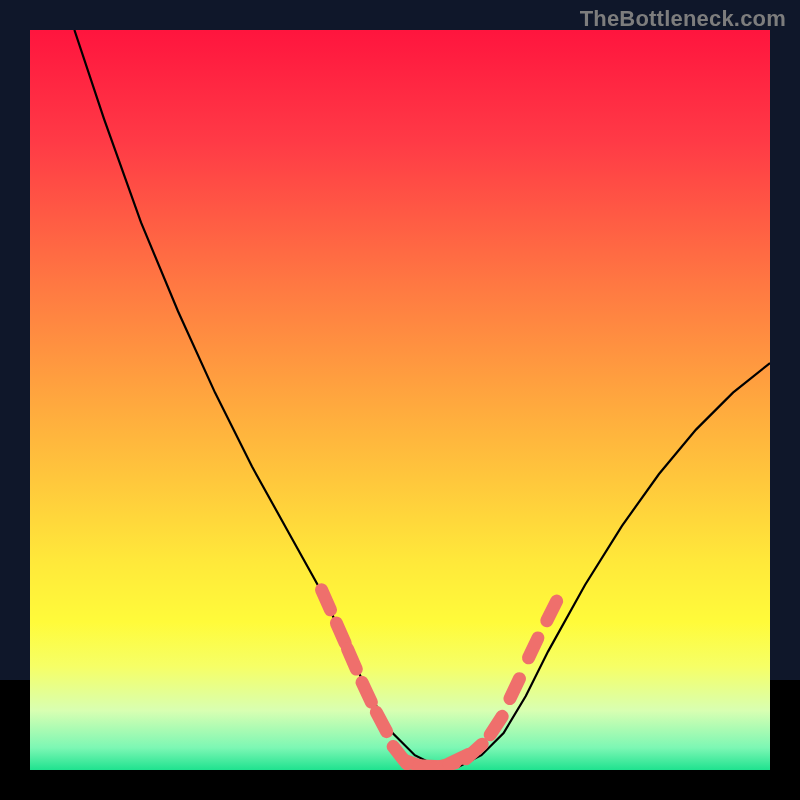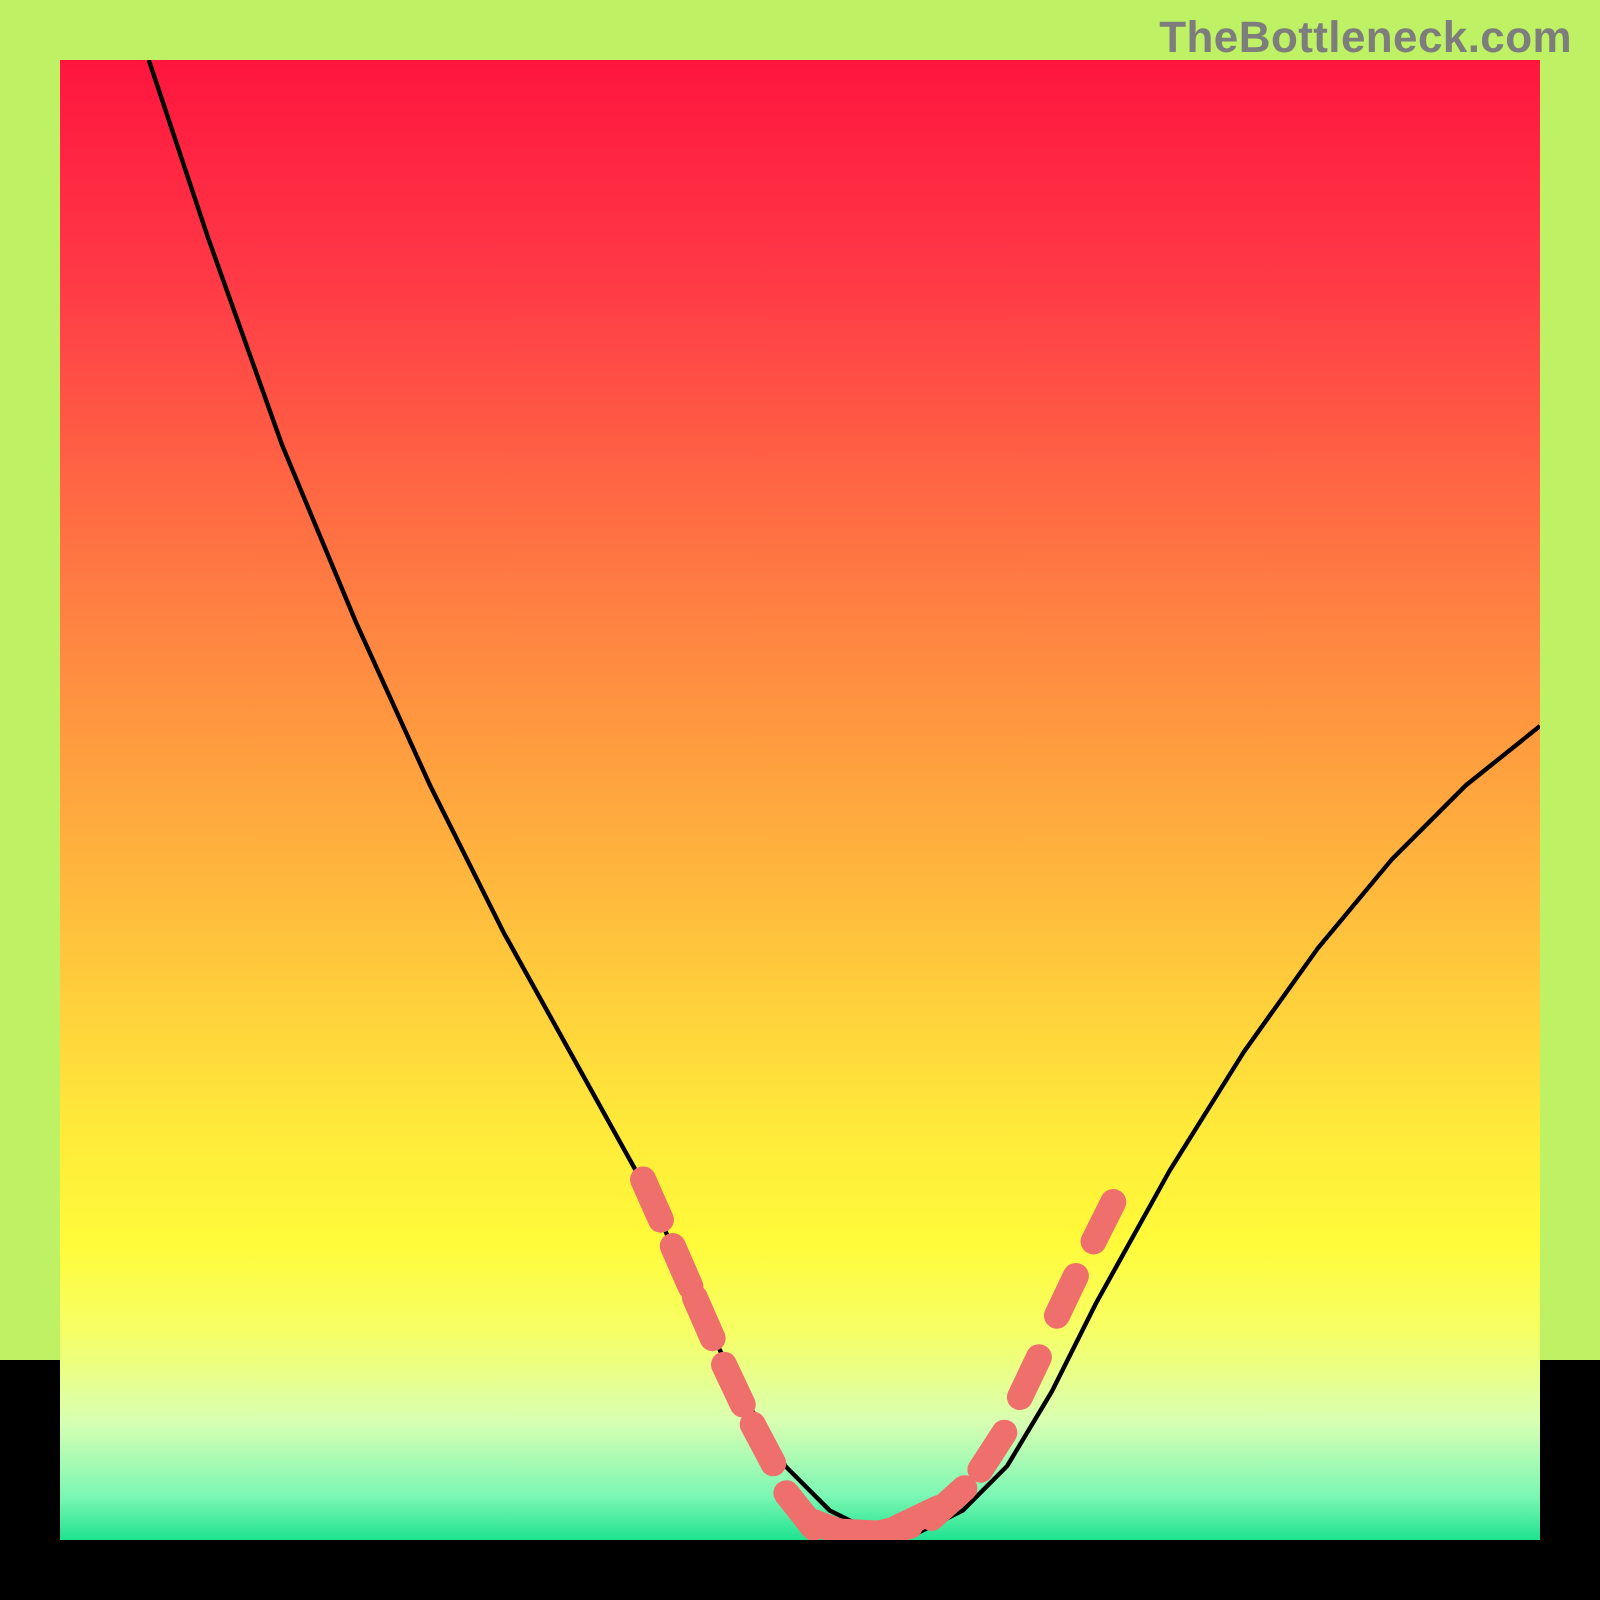--- a/index.html
+++ b/index.html
@@ -9,21 +9,21 @@
     height: 800px;
     background: #000;
     overflow: hidden;
   }
   .frame {
     position: absolute;
     left: 0;
     top: 0;
     width: 800px;
     height: 680px;
-    background: #bef264;
+    background: #0f172a;
   }
   .plot {
     position: absolute;
     left: 30px;
     top: 30px;
     width: 740px;
     height: 740px;
     overflow: hidden;
   }
   .watermark {

